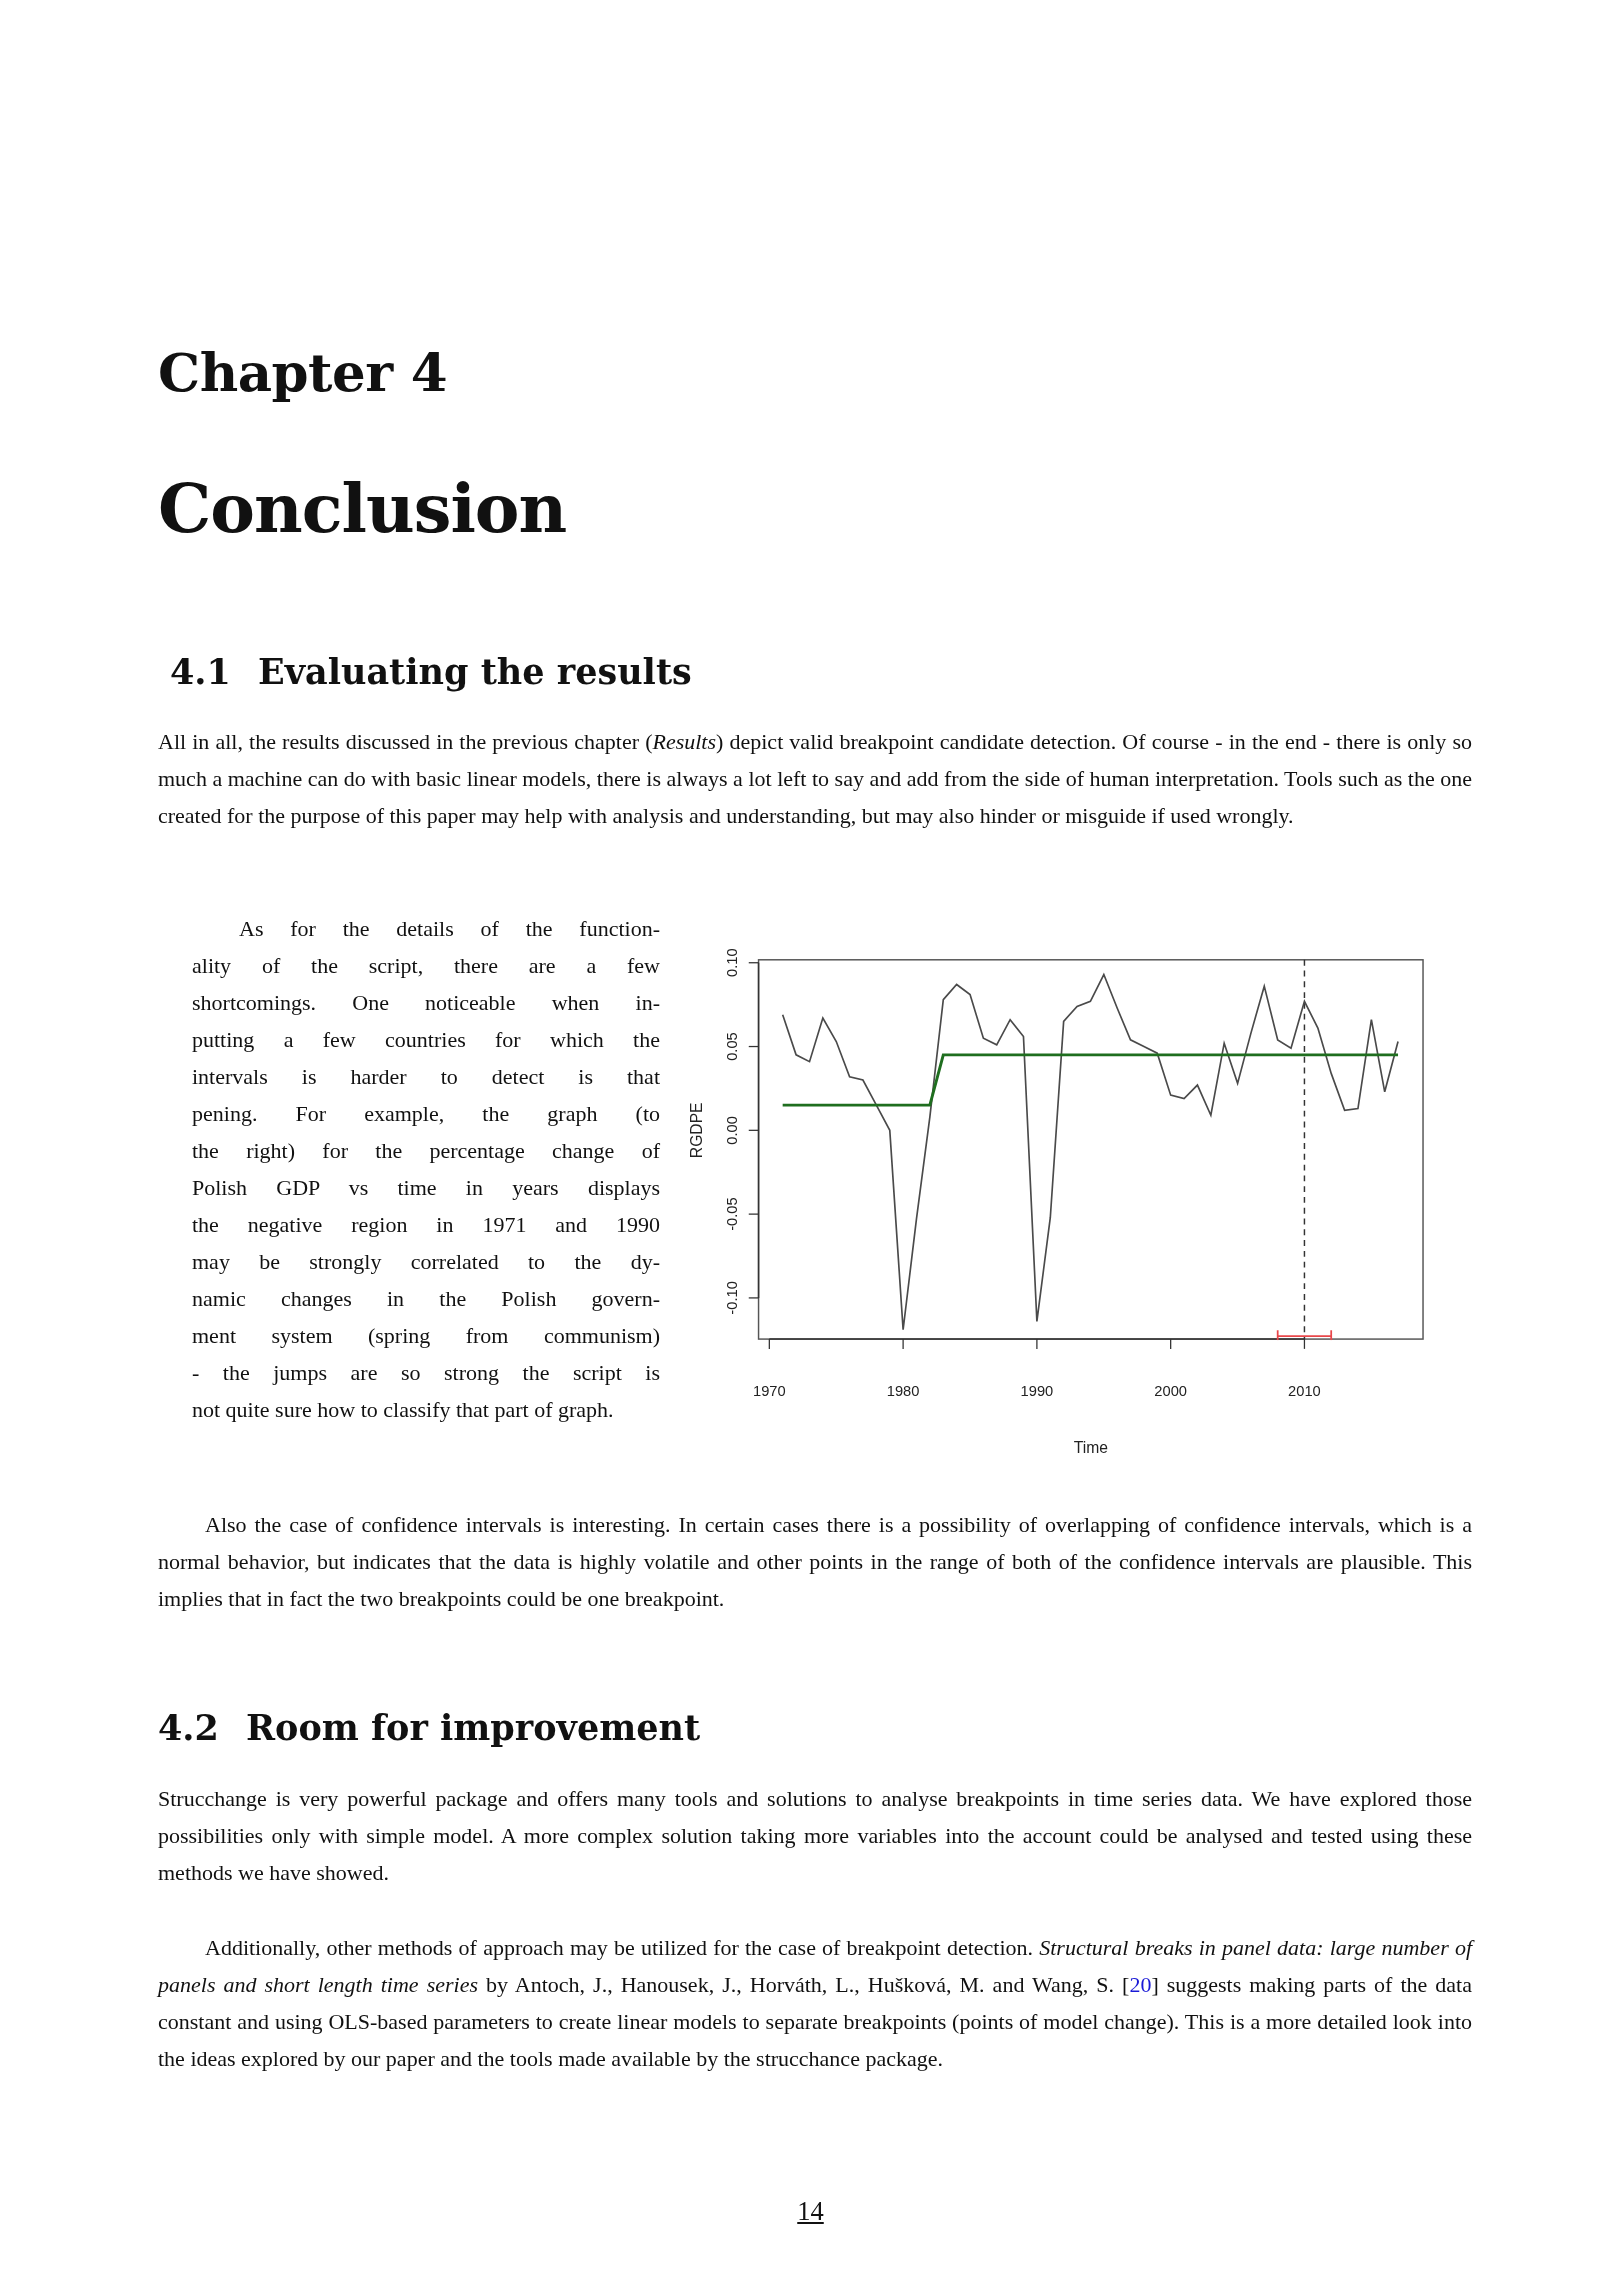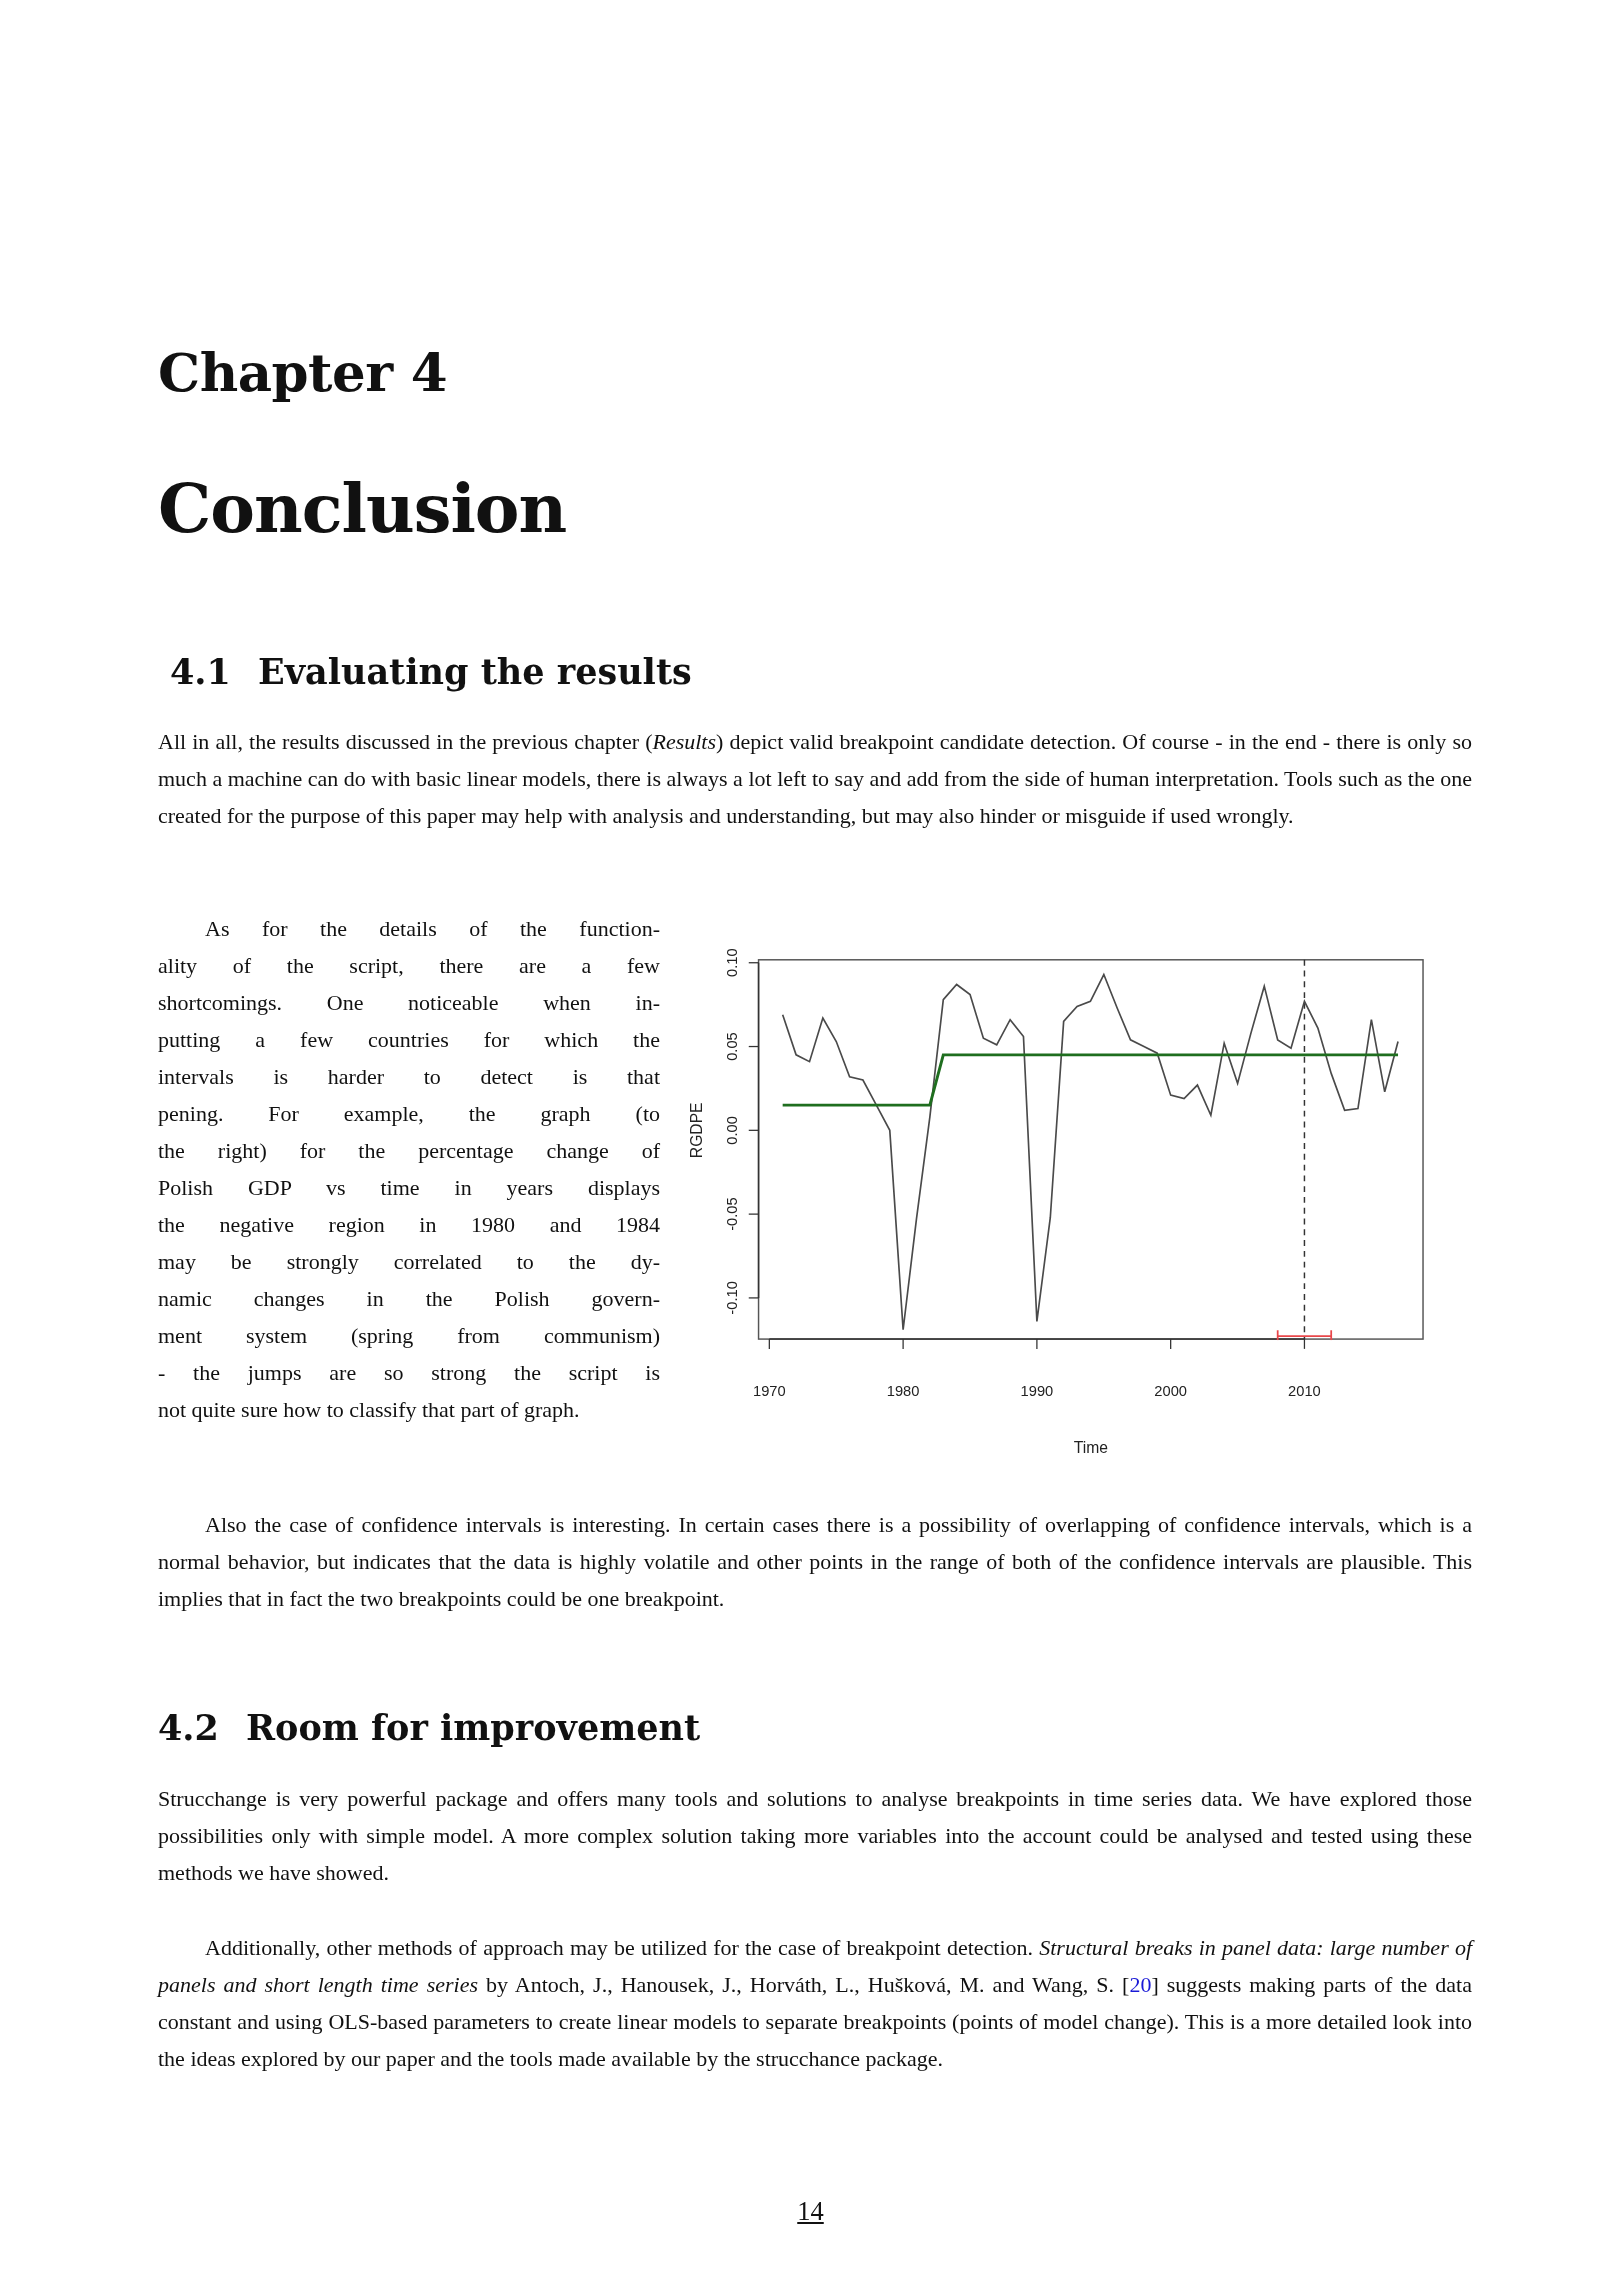--- a/index.html
+++ b/index.html
@@ -7,21 +7,21 @@
          font-family: "DejaVu Serif", "Liberation Serif", serif; color: #111; }
   .abs { position: absolute; }
   .chap { left: 158px; top: 341px; font-size: 53px; font-weight: bold; font-family: "DejaVu Serif", serif; letter-spacing: -0.5px; }
   .ctitle { left: 158px; top: 469px; font-size: 67px; font-weight: bold; font-family: "DejaVu Serif", serif; letter-spacing: -1px; }
   .sec { font-size: 35px; font-weight: bold; font-family: "DejaVu Serif", serif; left: 158px; }
   .sec .num { display: inline-block; width: 88px; }
   .p { font-family: "Liberation Serif", serif; font-size: 22px; line-height: 37px; text-align: justify; text-align-last: left; }
   .full { left: 158px; width: 1314px; }
   .narrow { left: 158px; width: 502px; }
   .ind { text-indent: 47px; }
-  .line { display: block; text-align: justify; text-align-last: justify; white-space: nowrap; }
+  .line { display: block; text-align: justify; text-align-last: justify; white-space: nowrap; margin-left: 34px; }
   .line.last { text-align-last: left; }
   .cite { color: #1a1ad6; }
   .pagenum { left: 0; width: 1621px; text-align: center; top: 2196px; font-size: 26.5px; font-family: "Liberation Serif", serif; text-decoration: underline; }
   svg text { font-family: "Liberation Sans", sans-serif; }
 </style>
 </head>
 <body>
 
 <div class="abs chap">Chapter 4</div>
 <div class="abs ctitle">Conclusion</div>
@@ -36,21 +36,21 @@
 
 <div class="abs p narrow" style="top:910px;">
   <span class="line" style="text-indent:47px">As for the details of the function-</span>
   <span class="line">ality of the script, there are a few</span>
   <span class="line">shortcomings. One noticeable when in-</span>
   <span class="line">putting a few countries for which the</span>
   <span class="line">intervals is harder to detect is that</span>
   <span class="line">pening.  For example, the graph (to</span>
   <span class="line">the right) for the percentage change of</span>
   <span class="line">Polish GDP vs time in years displays</span>
-  <span class="line">the negative region in 1980 and 1984</span>
+  <span class="line">the negative region in 1971 and 1990</span>
   <span class="line">may be strongly correlated to the dy-</span>
   <span class="line">namic changes in the Polish govern-</span>
   <span class="line">ment system (spring from communism)</span>
   <span class="line">- the jumps are so strong the script is</span>
   <span class="line last">not quite sure how to classify that part of graph.</span>
 </div>
 
 <svg class="abs" style="left:0;top:0;" width="1621" height="2293" id="chart" viewBox="0 0 1654 2339">
   <g id="chart-static">
     <rect id="plot-box" fill="none" stroke="#555" stroke-width="1.5" x="774" y="979" width="678" height="387"></rect>

